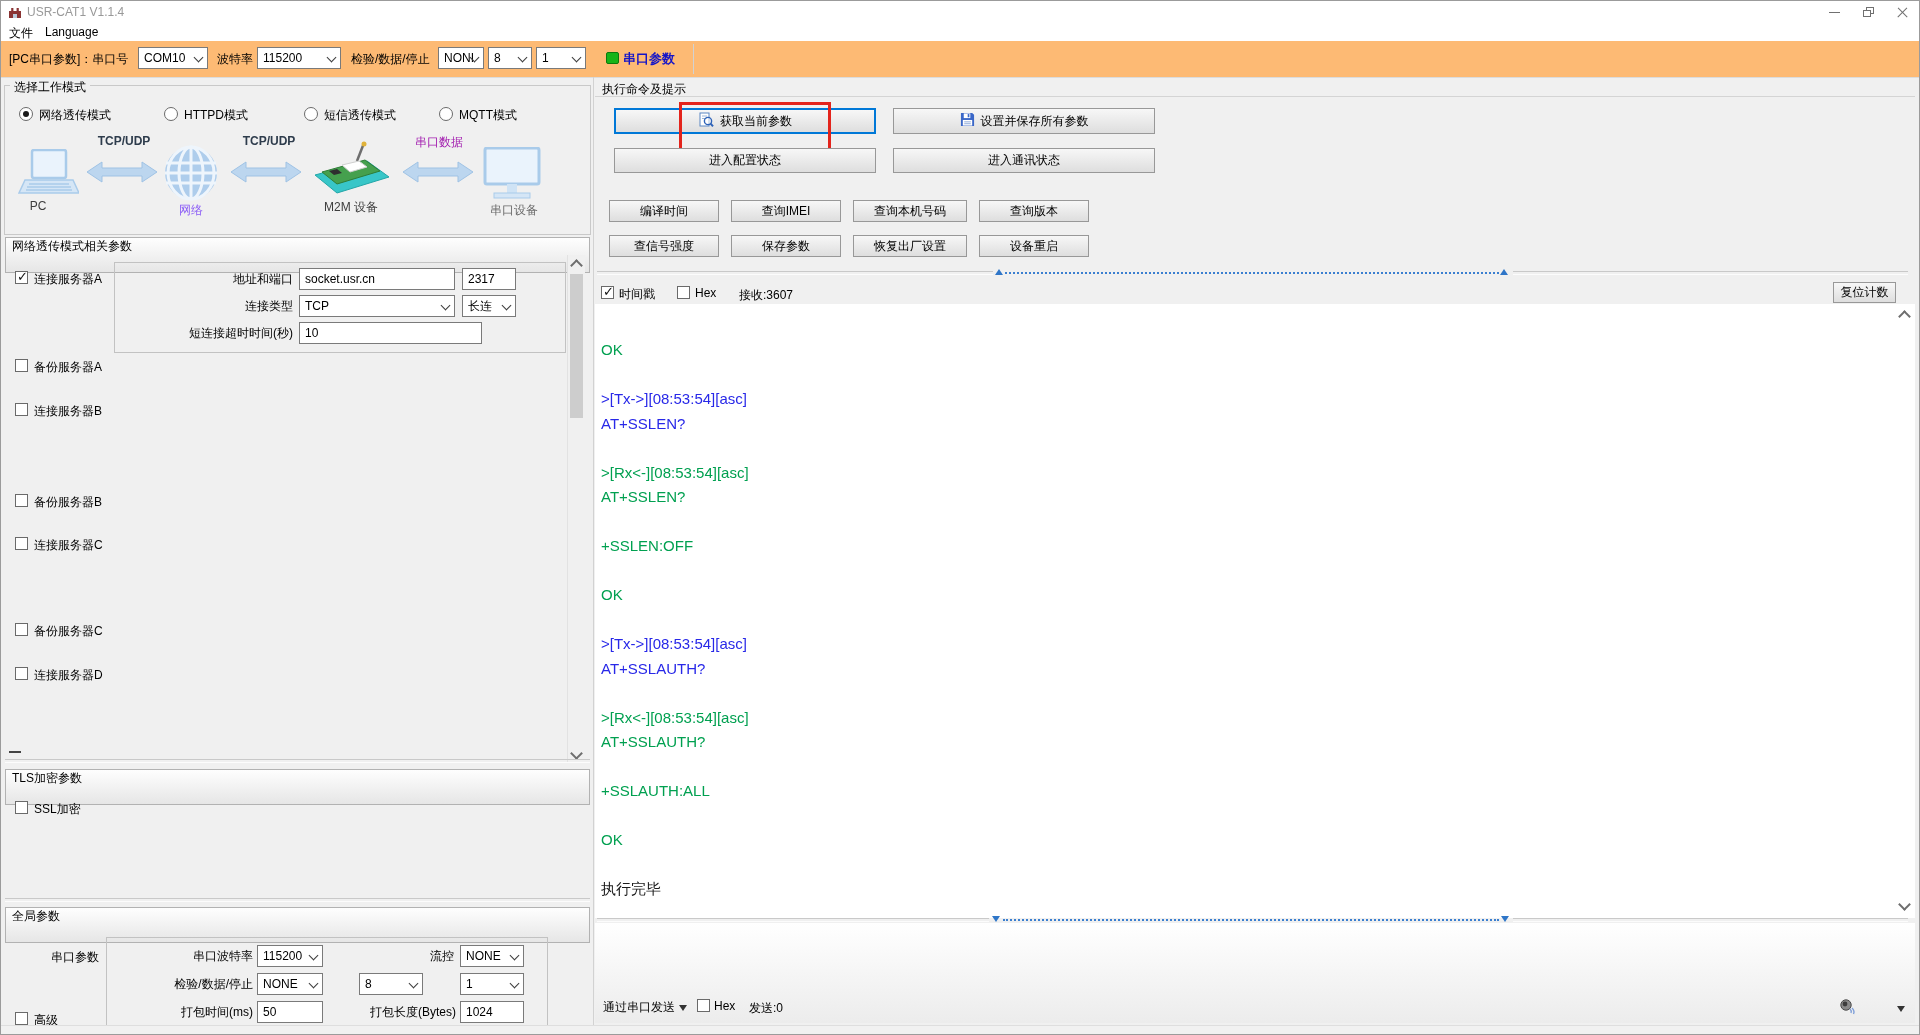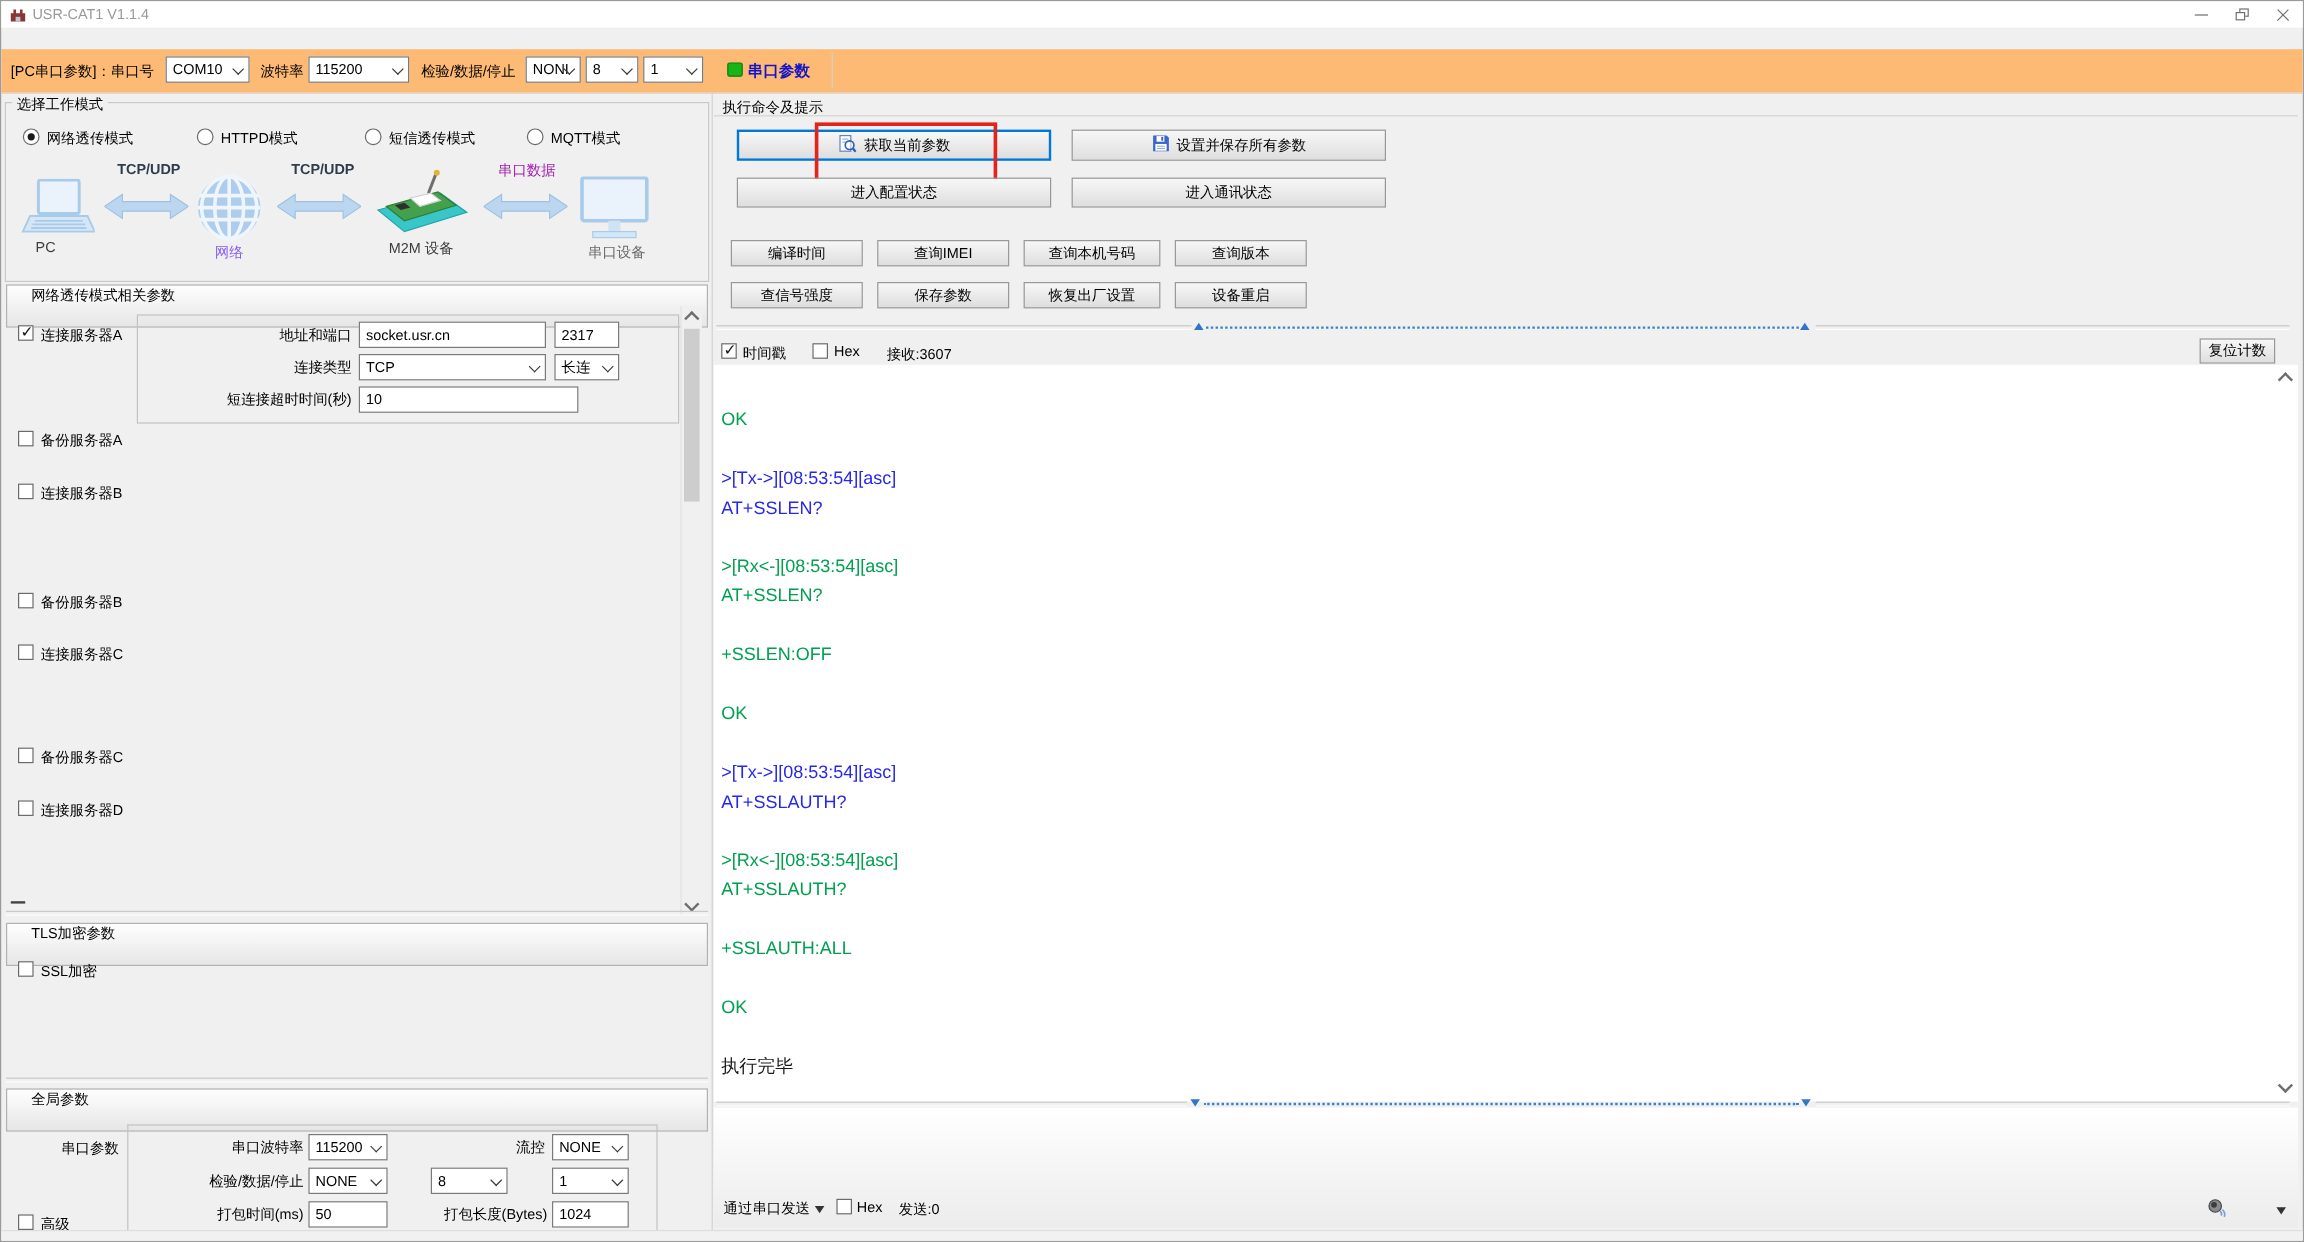--- a/index.html
+++ b/index.html
@@ -22,21 +22,21 @@
   .combo .chev{position:absolute;right:5px;top:6px;width:6px;height:6px;
     border-right:1.5px solid #3c3c3c;border-bottom:1.5px solid #3c3c3c;transform:rotate(45deg)}
   .cb{position:absolute;width:13px;height:13px;border:1px solid #6a6a6a;background:#fff;box-sizing:border-box}
   .cb.checked::after{content:"\2713";position:absolute;left:1px;top:-3px;font-size:13px;font-weight:bold;color:#111}
   .radio{position:absolute;width:14px;height:14px;border:1px solid #6a6a6a;border-radius:50%;background:#fff;box-sizing:border-box}
   .radio.sel::after{content:"";position:absolute;left:3px;top:3px;width:6px;height:6px;border-radius:50%;background:#1a1a1a}
   .btn{position:absolute;background:linear-gradient(#f7f7f7,#dedede);border:1px solid #989898;
     box-sizing:border-box;display:flex;align-items:center;justify-content:center;gap:6px;font-size:12px}
   .btn.focus{border:2px solid #0078d7}
   .hdrbar{position:absolute;left:4px;width:585px;height:36px;background:linear-gradient(#fefefe,#e6e6e6);
-    border:1px solid #b2b2b2;box-sizing:border-box;line-height:16px;padding-left:20px}
+    border:1px solid #b2b2b2;box-sizing:border-box;line-height:16px;padding-left:6px}
   .groupbox{position:absolute;border:1px solid #c9c9c9}
   .groove{position:absolute;height:2px;border-top:1px solid #c9c9c9;border-bottom:1px solid #fcfcfc}
   .dotted{position:absolute;border-top:2px dotted #3b7fd0}
   .tri-up{position:absolute;width:0;height:0;border-left:4px solid transparent;border-right:4px solid transparent;border-bottom:6px solid #2f76c8}
   .tri-down{position:absolute;width:0;height:0;border-left:4px solid transparent;border-right:4px solid transparent;border-top:6px solid #2f76c8}
   .tri-down.dark{border-top-color:#333;border-left-width:4px;border-right-width:4px}
   .chev-up{position:absolute;width:7px;height:7px;border-left:2px solid #6e6e6e;border-top:2px solid #6e6e6e;transform:rotate(45deg)}
   .chev-down{position:absolute;width:7px;height:7px;border-right:2px solid #6e6e6e;border-bottom:2px solid #6e6e6e;transform:rotate(45deg)}
   .sb-track{position:absolute;background:#f0f0f0;border-left:1px solid #e2e2e2}
   .sb-thumb{position:absolute;background:#cdcdcd}
@@ -70,20 +70,24 @@
       </span>
     </span>
     <span class="winbtn" style="right:0">
       <span style="position:relative;width:11px;height:11px">
         <span style="position:absolute;left:-1px;top:5px;width:13px;height:1.4px;background:#707070;transform:rotate(45deg)"></span>
         <span style="position:absolute;left:-1px;top:5px;width:13px;height:1.4px;background:#707070;transform:rotate(-45deg)"></span>
       </span>
     </span>
   </div>
 
+  <div class="menubar">
+    <span class="lbl" style="left:8px;top:2px">文件</span>
+    <span class="lbl" style="left:44px;top:2px">Language</span>
+  </div>
 
   <div class="toolbar">
     <span class="lbl" style="left:8px;top:10px">[PC串口参数]：串口号</span>
     <div class="combo" style="left:137px;top:6px;width:70px">
       <span>COM10</span><span class="chev"></span>
     </div>
     <span class="lbl" style="left:216px;top:10px">波特率</span>
     <div class="combo" style="left:256px;top:6px;width:84px">
       <span>115200</span><span class="chev"></span>
     </div>

